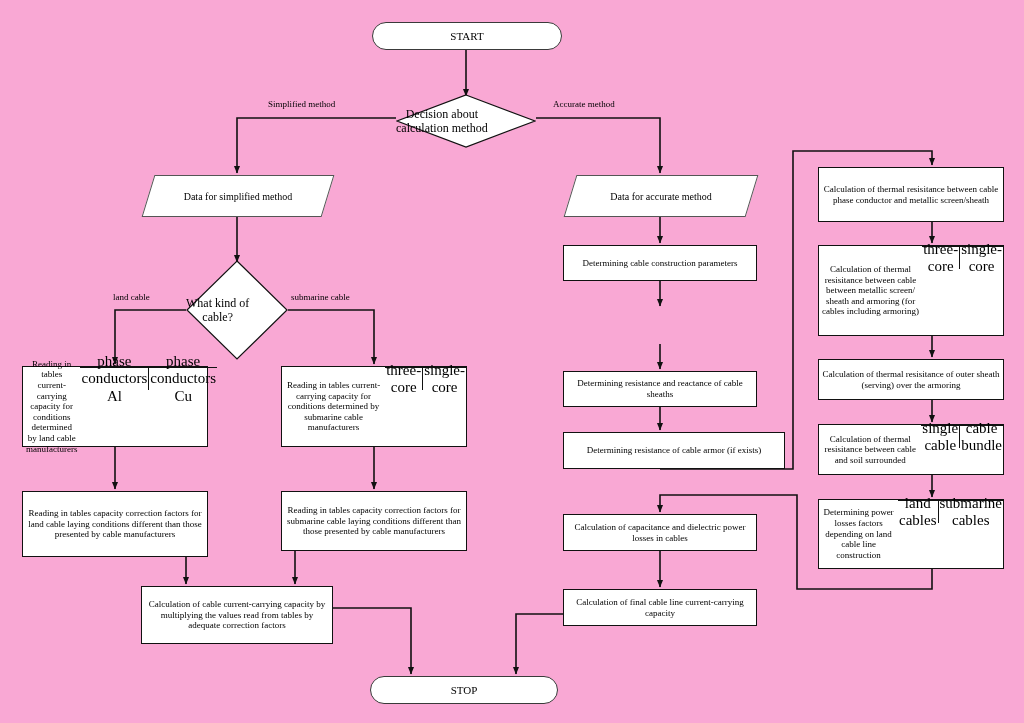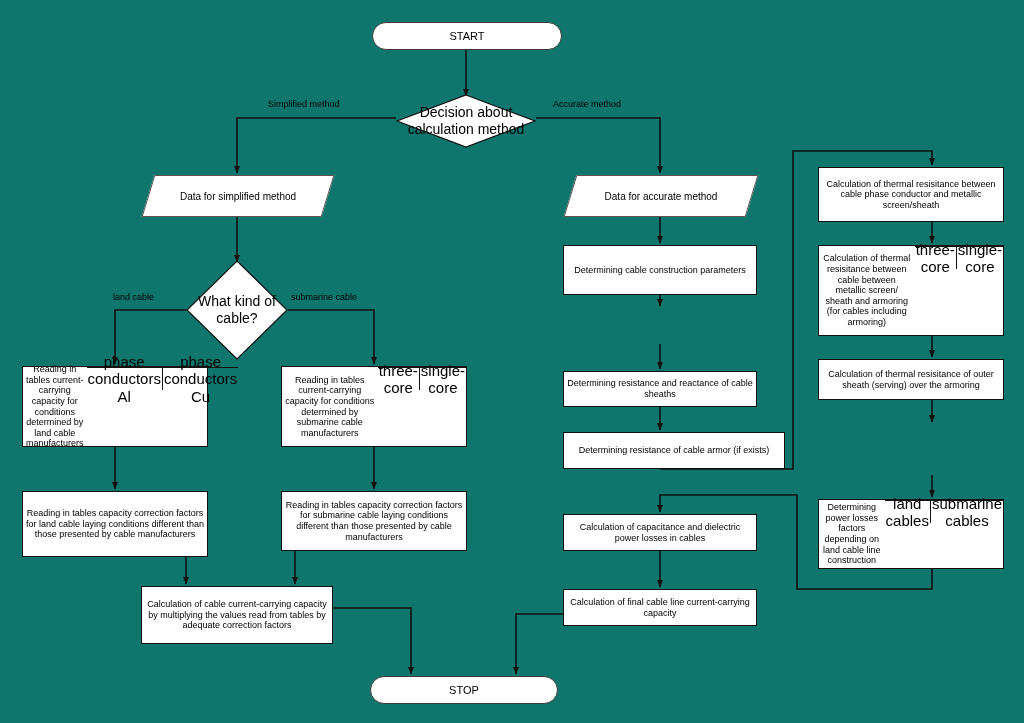--- a/index.html
+++ b/index.html
@@ -1,18 +1,18 @@
 <!DOCTYPE html>
 <html><head>
 <meta charset="utf-8">
 <style>
   html,body{margin:0;padding:0;background:#ffffff;}
   body{width:1024px;height:723px;overflow:hidden;
        font-family:"Liberation Sans","DejaVu Sans",sans-serif;}
-  #stage{position:relative;width:1024px;height:723px;background:#0f766e;}
+  #stage{position:relative;width:1024px;height:723px;background:#f9a8d4;font-family:Liberation Serif, serif;}
   svg.wires{position:absolute;left:0;top:0;width:1024px;height:723px;pointer-events:none;}
 
   .node{position:absolute;box-sizing:border-box;background:#fff;
         display:flex;align-items:center;justify-content:center;
         text-align:center;color:#000;line-height:1.18;}
 
   
   .terminator{border:1px solid #3a3a3a;border-radius:999px;font-size:11px;}
 
   
@@ -22,21 +22,21 @@
   .data-node{position:absolute;box-sizing:border-box;}
   .data-node .skew{position:absolute;inset:0;border:1px solid #555;background:#fff;
                    transform:skewX(-17deg);}
   .data-node .lbl{position:absolute;inset:0;display:flex;align-items:center;
                   justify-content:center;font-size:10px;color:#000;text-align:right;}
 
   
   .dec{position:absolute;box-sizing:border-box;}
   .dec .dm{position:absolute;inset:0;}
   .dec .lbl{position:absolute;inset:0;display:flex;align-items:center;
-            justify-content:center;font-size:14px;text-align:center;line-height:1.2;color:#000;}
+            justify-content:flex-start;font-size:12px;text-align:center;line-height:1.2;color:#000;}
 
   
   .cbox{position:absolute;box-sizing:border-box;border:1.4px solid #111;background:#fff;
         display:flex;flex-direction:row;}
   .cbox .head{flex:1 1 auto;display:flex;align-items:center;justify-content:center;
               text-align:center;font-size:9px;padding:2px 3px;line-height:1.18;}
   .cbox .split{display:flex;border-top:1.2px solid #111;height:22px;flex:0 0 22px;}
   .cbox .split .cell{flex:1 1 50%;display:flex;align-items:center;justify-content:center;
                      text-align:center;font-size:15px;line-height:1.15;padding:1px;}
   .cbox .split .cell+.cell{border-left:1px solid #111;}
@@ -167,38 +167,45 @@
 
   <div class="node proc" style="left:281px;top:491px;width:186px;height:60px;">Reading in tables capacity correction factors for submarine cable laying conditions different than those presented by cable manufacturers</div>
 
   <div class="node proc" style="left:141px;top:586px;width:192px;height:58px;">Calculation of cable current-carrying capacity by multiplying the values read from tables by adequate correction factors</div>
 
   <div class="data-node" style="left:570px;top:175px;width:182px;height:42px;">
     <div class="skew"></div>
     <div class="lbl">Data for accurate method</div>
   </div>
 
-  <div class="node proc" style="left:563px;top:245px;width:194px;height:50px;">Determining cable construction parameters</div>
+  <div class="node proc" style="left:563px;top:245px;width:194px;height:36px;">Determining cable construction parameters</div>
   <div class="node proc" style="left:563px;top:371px;width:194px;height:36px;">Determining resistance and reactance of cable sheaths</div>
   <div class="node proc" style="left:563px;top:432px;width:222px;height:37px;">Determining resistance of cable armor (if exists)</div>
   <div class="node proc" style="left:563px;top:514px;width:194px;height:37px;">Calculation of capacitance and dielectric power losses in cables</div>
   <div class="node proc" style="left:563px;top:589px;width:194px;height:37px;">Calculation of final cable line current-carrying capacity</div>
 
   <div class="node proc" style="left:818px;top:167px;width:186px;height:55px;">Calculation of thermal resisitance between cable phase conductor and metallic screen/sheath</div>
 
   <div class="cbox" style="left:818px;top:245px;width:186px;height:91px;">
     <div class="head">Calculation of thermal resisitance between cable between metallic screen/ sheath and armoring (for cables including armoring)</div>
     <div class="split">
       <div class="cell">three-core</div>
       <div class="cell">single-core</div>
     </div>
   </div>
 
   <div class="node proc" style="left:818px;top:359px;width:186px;height:41px;">Calculation of thermal resisitance of outer sheath (serving) over the armoring</div>
 
+  <div class="cbox" style="left:818px;top:424px;width:186px;height:51px;">
+    <div class="head">Calculation of thermal resisitance between cable and soil surrounded</div>
+    <div class="split">
+      <div class="cell">single cable</div>
+      <div class="cell">cable bundle</div>
+    </div>
+  </div>
 
   <div class="cbox" style="left:818px;top:499px;width:186px;height:70px;">
     <div class="head">Determining power losses factors depending on land cable line construction</div>
     <div class="split">
       <div class="cell">land cables</div>
       <div class="cell">submarine cables</div>
     </div>
   </div>
 
   <div class="node terminator" style="left:370px;top:676px;width:188px;height:28px;">

